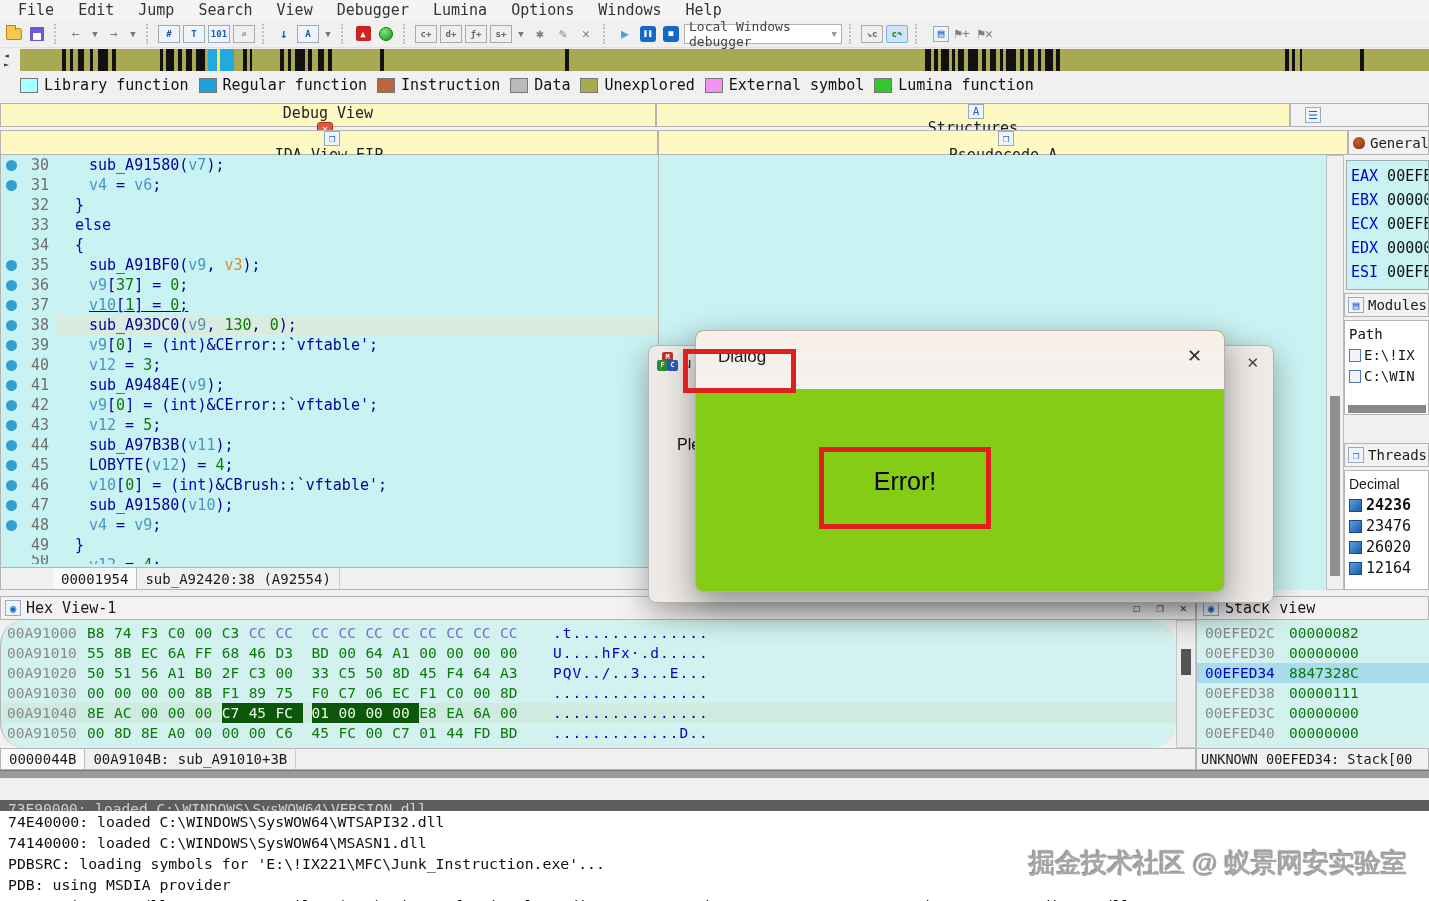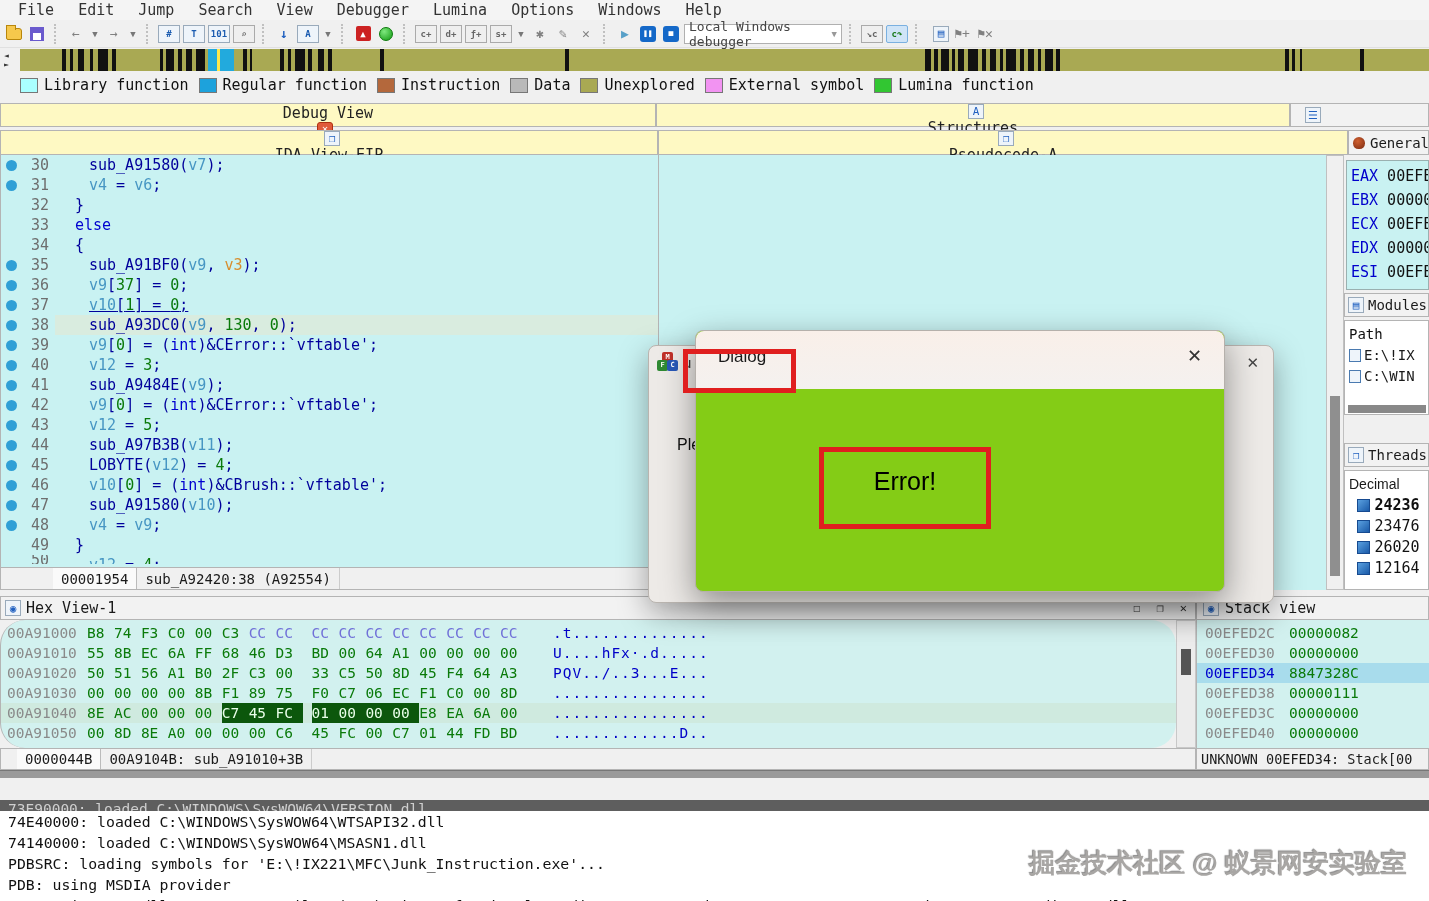--- a/index.html
+++ b/index.html
@@ -83,21 +83,21 @@
   .regname { color:#0000cc; } .regval { color:#111; }
   #modulesbar { position:absolute; left:0; top:138px; width:85px; height:24px; background:#f2f2f2; border:1px solid #b4b4b4; display:flex; align-items:center; gap:4px; padding-left:3px; font-size:14px; }
   #pathbox { position:absolute; left:0; top:165px; width:85px; height:95px; background:#fff; border:1px solid #b4b4b4; padding:2px 0 0 4px; font-size:14px; overflow:hidden; }
   .pathhdr { color:#111; height:22px; line-height:22px; }
   .pathrow { height:21px; line-height:21px; white-space:nowrap; display:flex; align-items:center; gap:3px; }
   .pgico { width:12px; height:13px; background:#eef4fa; border:1px solid #4a7ab0; flex:none; }
   #pathhscroll { position:absolute; left:4px; top:250px; width:78px; height:8px; background:#888; }
   #threadsbar { position:absolute; left:0; top:288px; width:85px; height:24px; background:#f2f2f2; border:1px solid #b4b4b4; display:flex; align-items:center; gap:4px; padding-left:3px; font-size:14px; }
   #threadbox { position:absolute; left:0; top:315px; width:85px; height:120px; background:#fff; border:1px solid #b4b4b4; padding:2px 0 0 4px; font-size:15px; overflow:hidden; }
   .thhdr { height:22px; line-height:22px; font-family:"Liberation Sans",sans-serif; font-size:14px; }
-  .throw { height:21px; line-height:21px; display:flex; align-items:center; gap:4px;justify-content:center; }
+  .throw { height:21px; line-height:21px; display:flex; align-items:center; gap:4px; }
   .throw.first .thval { font-weight:bold; }
   .thico { width:13px; height:13px; background:linear-gradient(135deg,#5aa0e0,#1a5aa8); border:1px solid #164a90; flex:none; }
   .thval { color:#111; }
 
   
   #hextitle { left:0; top:596px; width:1196px; height:24px; background:#f2f2f2; border:1px solid #b4b4b4; display:flex; align-items:center; gap:5px; padding-left:4px; font-size:15px; }
   #hexctl { position:absolute; right:8px; display:flex; gap:16px; color:#333; font-size:12px; }
   #stacktitle { left:1196px; top:596px; width:233px; height:24px; background:#f2f2f2; border:1px solid #b4b4b4; display:flex; align-items:center; gap:6px; padding-left:6px; font-size:15px; }
   #hexbody { left:0; top:620px; width:1176px; height:128px; background:#d2f1ef; border-left:1px solid #b4b4b4; padding-top:3px;border-radius:25px; }
   .hrow { height:20px; line-height:20px; display:flex; white-space:pre; font-size:14.5px; }
@@ -105,21 +105,21 @@
   .haddr { width:86px; padding-left:6px; color:#8a8a8a; flex:none; }
   .hbytes { width:440px; flex:none; display:flex; }
   .hb { width:27px; text-align:left; color:#0a7a0a; }
   .hb.gap8 { margin-left:9px; }
   .hb.hcc { color:#7070d8; }
   .hb.hhl { background:#0c570c; color:#eaffea; }
   .hascii { margin-left:26px; color:#0000c8; letter-spacing:1px; }
   #hexscroll { left:1176px; top:620px; width:20px; height:128px; background:#ececec; border:1px solid #c8c8c8; }
   #hexthumb { position:absolute; left:4px; top:28px; width:10px; height:26px; background:#555; }
   #hexstatus { left:0; top:748px; width:1196px; height:22px; background:#f0f0f0; border:1px solid #b4b4b4; display:flex; align-items:center; font-size:14px; }
-  #hexstatus .cell1 { padding:0 8px; border-right:1px solid #bbb; height:100%; display:flex; align-items:center; background:#fafafa;margin-left:16px; }
+  #hexstatus .cell1 { padding:0 8px; border-right:1px solid #bbb; height:100%; display:flex; align-items:center; background:#fafafa; }
   #hexstatus .cell2 { padding:0 8px; border-right:1px solid #ccc; height:100%; display:flex; align-items:center; }
   #stackbody { left:1196px; top:620px; width:233px; height:128px; background:#d2f1ef; border-left:1px solid #b4b4b4; padding-top:3px; overflow:hidden; }
   .srow { height:20px; line-height:20px; display:flex; font-size:14.5px; white-space:pre; }
   .srow.ssel { background:#a8dcec; }
   .saddr { width:92px; padding-left:8px; color:#8a8a8a; flex:none; }
   .srow.ssel .saddr { color:#0000cc; }
   .sval { color:#0a7a0a; }
   #stackstatus { left:1196px; top:748px; width:233px; height:22px; background:#f0f0f0; border:1px solid #b4b4b4; display:flex; align-items:center; font-size:13.5px; white-space:nowrap; overflow:hidden; padding-left:4px; }
 
   #bigsep { left:0; top:770px; width:1429px; height:8px; background:#9a9a9a; border-top:1px solid #777; }

